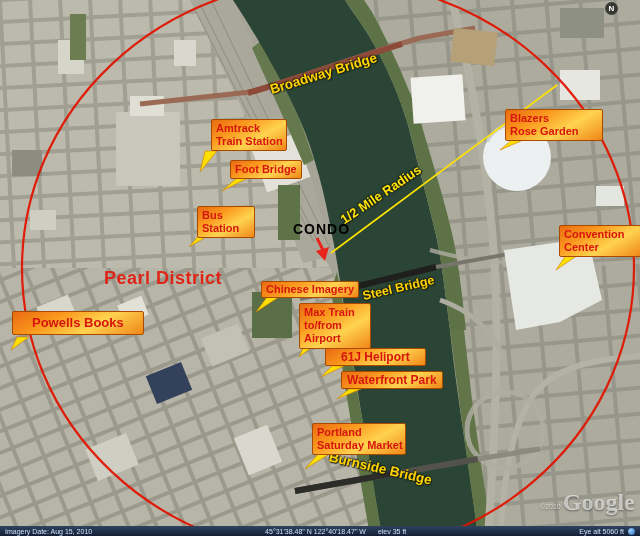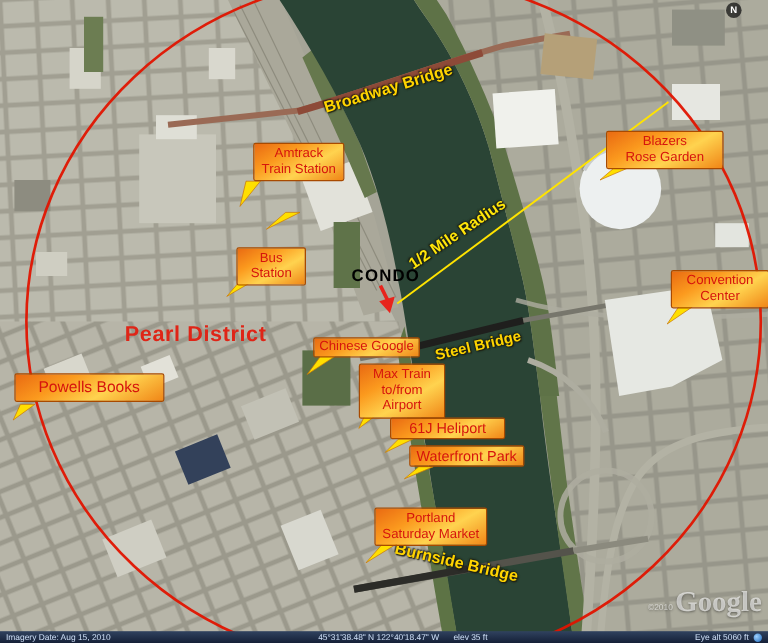--- a/index.html
+++ b/index.html
@@ -2,22 +2,22 @@
 <html><head>
 <meta charset="utf-8">
 <style>
   html,body{margin:0;padding:0;background:#000;}
   #stage{position:relative;width:640px;height:536px;overflow:hidden;
          font-family:"Liberation Sans",sans-serif;background:#a5a497;}
   #stage svg{position:absolute;left:0;top:0;}
   .callout{position:absolute;z-index:30;
     background:linear-gradient(150deg,#e96a12 0%,#fb9a1e 32%,#ffd34f 62%,#f08617 100%);
     border:1px solid #a84a00;border-radius:2px;
-    color:#d6150d;font-weight:normal;font-size:11px;line-height:1.2;
-    text-align:center;padding:2px 4px;white-space:nowrap;}
+    color:#d6150d;font-weight:bold;font-size:11px;line-height:1.2;
+    text-align:left;padding:2px 4px;white-space:nowrap;}
   .callout .cl{white-space:nowrap;}
   .maplabel{position:absolute;z-index:25;font-weight:bold;white-space:nowrap;}
   .yellowtxt{color:#ffd400;
     text-shadow:1px 1px 1px rgba(30,30,15,.95),-1px -1px 1px rgba(30,30,15,.7),0 0 2px rgba(0,0,0,.8);}
   .redtxt{color:#df2517;}
   #radius-label{color:#ffe60a;font-size:13px;
     text-shadow:1px 1px 1px rgba(30,30,15,.95),-1px -1px 1px rgba(30,30,15,.7),0 0 2px rgba(0,0,0,.8);
     transform:rotate(-34deg);transform-origin:left bottom;}
   #pearl-district{left:104px;top:268px;font-size:18px;letter-spacing:.5px;}
   #condo-label{left:293px;top:221px;font-size:14px;letter-spacing:1px;color:#000000;}
@@ -162,34 +162,37 @@
   <div class="maplabel" id="condo-label">CONDO</div>
   <div class="maplabel" id="radius-label" style="left:346px;top:212px;">1/2 Mile Radius</div>
   <div class="maplabel yellowtxt" id="broadway-label">Broadway Bridge</div>
   <div class="maplabel yellowtxt" id="steel-label">Steel Bridge</div>
   <div class="maplabel yellowtxt" id="burnside-label">Burnside Bridge</div>
 
   <div class="callout" style="left:211px;top:119px;width:66px;">
     <div class="cl">Amtrack</div>
     <div class="cl">Train Station</div>
   </div>
+  <div class="callout" style="left:230px;top:160px;">
+    <div class="cl">Foot Bridge</div>
+  </div>
   <div class="callout" style="left:197px;top:206px;width:48px;">
     <div class="cl">Bus</div>
     <div class="cl">Station</div>
   </div>
   <div class="callout" style="left:505px;top:109px;width:88px;">
     <div class="cl">Blazers</div>
     <div class="cl">Rose Garden</div>
   </div>
   <div class="callout" style="left:559px;top:225px;width:72px;">
     <div class="cl">Convention</div>
     <div class="cl">Center</div>
   </div>
   <div class="callout" style="left:261px;top:281px;padding:1px 4px;">
-    <div class="cl">Chinese Google</div>
+    <div class="cl">Chinese Imagery</div>
   </div>
   <div class="callout" style="left:299px;top:303px;width:62px;">
     <div class="cl">Max Train</div>
     <div class="cl">to/from</div>
     <div class="cl">Airport</div>
   </div>
   <div class="callout" style="left:325px;top:348px;font-size:12px;padding:1px 15px;">
     <div class="cl">61J Heliport</div>
   </div>
   <div class="callout" style="left:341px;top:371px;font-size:12px;padding:1px 5px;">

